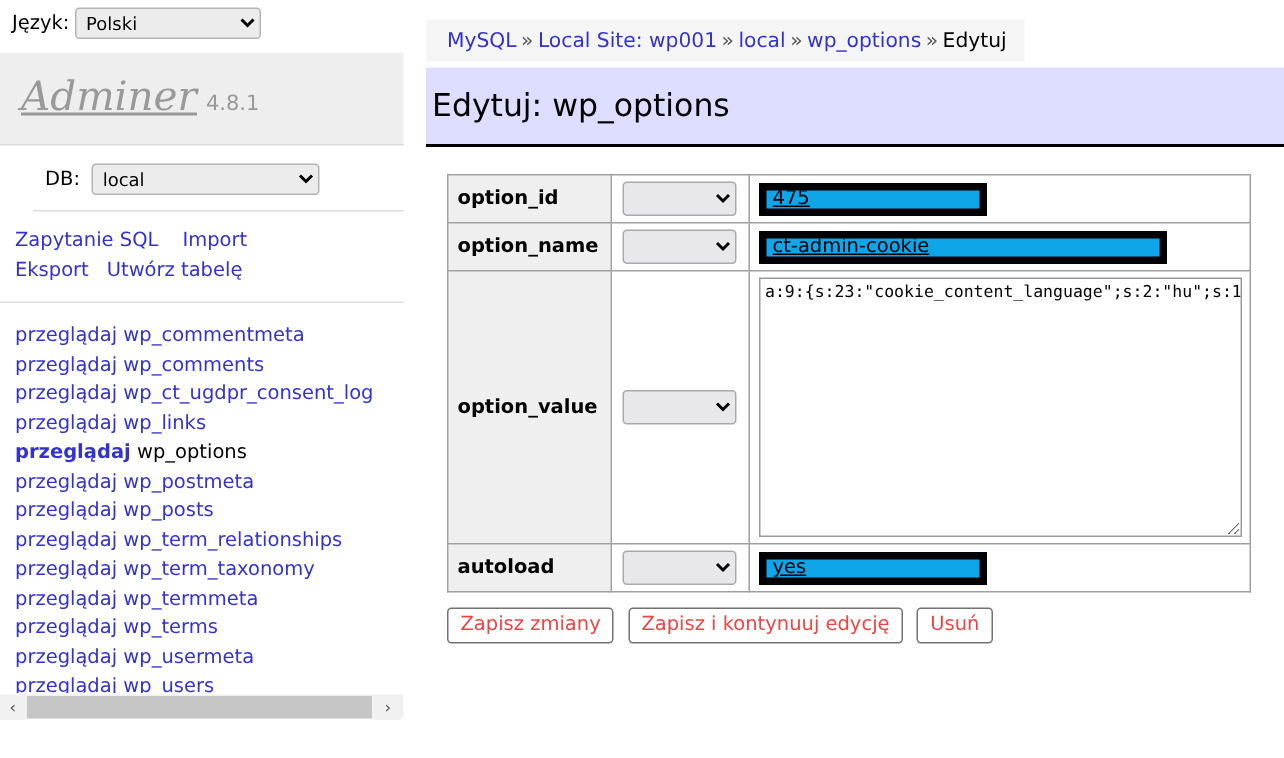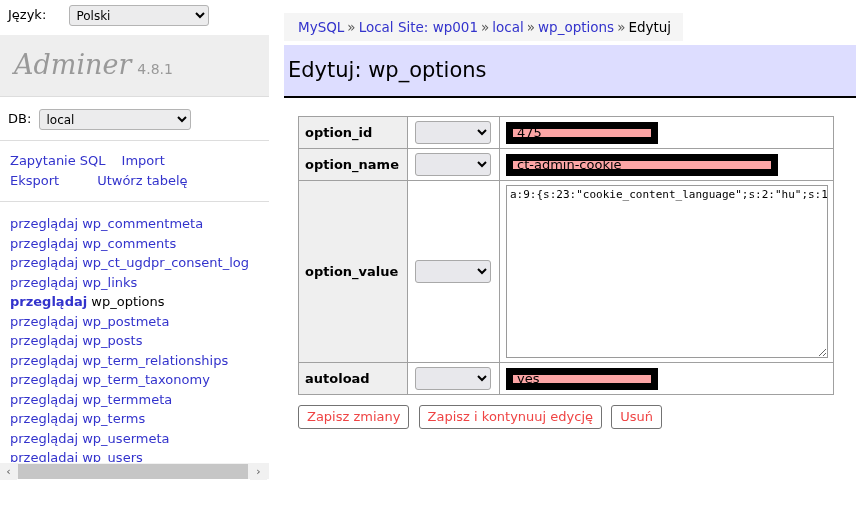--- a/index.html
+++ b/index.html
@@ -34,47 +34,49 @@
     font-family: "DejaVu Sans", "Liberation Sans", sans-serif;
     font-size: 12px;
     background: #ececed;
     border: 1px solid #b4b4b4;
     border-radius: 3px;
     padding: 1px 2px;
     color: #000;
     height: 21px;
     vertical-align: middle;
   }
-  select.lang-select { width: 140px; margin-left: 19px; }
+  select.lang-select { width: 124px; margin-left: 0; }
   select.db-select   { width: 152px; margin-left: 4px; }
 
   .logo-box {
     background: #eeeeee;
     border-bottom: 1px solid #ddd;
     padding: 14px 0 16px 14px;
     margin: 3px 0 0 0;
     width: 270px;
   }
   .logo-box .brand {
     font-family: "DejaVu Serif", "Liberation Serif", serif;
     font-style: italic;
     font-size: 27px;
     color: #999999;
     letter-spacing: 0px;
+    text-decoration: underline;
   }
   .logo-box .ver {
     font-size: 14px;
     color: #999999;
     margin-left: 6px;
   }
 
   .db-row {
     padding: 12px 0 10px 8px;
     border-bottom: 1px solid #dddddd;
     white-space: nowrap;
+    margin-left: 22px;
   }
 
   .actions {
     padding: 10px 0 10px 10px;
     border-bottom: 1px solid #dddddd;
     line-height: 20px;
   }
   .actions a { margin-right: 16px; }
 
   a {
@@ -186,25 +188,26 @@
     width: 76px; height: 23px;
     font-size: 12px;
     background: #e8e8ec;
     border: 1px solid #a9a9a9;
     border-radius: 3px;
   }
 
   input.txt {
     font-family: "DejaVu Sans", "Liberation Sans", sans-serif;
     font-size: 13px;
-    border: 7px solid #000000;
+    border: 5px solid #000000;
     padding: 2px 4px;
     height: 22px;
-    background: #fca5a5;
+    background: #0ea5e9;
     color: #000;
+    text-decoration: underline;
   }
   input.num  { width: 152px; }
   input.name { width: 272px; }
   input.yes  { width: 152px; }
 
   textarea.big {
     font-family: "DejaVu Sans Mono", "Liberation Mono", monospace;
     font-size: 11px;
     line-height: 13.2px;
     border: 1px solid #9a9a9a;
@@ -250,21 +253,21 @@
 
   <div class="db-row">
     <label>DB:</label>
     <select class="sel db-select">
       <option>local</option>
     </select>
   </div>
 
   <div class="actions">
     <a href="#">Zapytanie SQL</a><a href="#">Import</a><br>
-    <a href="#" style="margin-right:38px">Eksport</a><a href="#">Utwórz tabelę</a>
+    <a href="#" style="margin-right:12px">Eksport</a><a href="#">Utwórz tabelę</a>
   </div>
 
   <div class="tables">
     <span class="t-row"><a href="#" class="verb">przeglądaj</a> <a href="#" class="tname">wp_commentmeta</a></span>
     <span class="t-row"><a href="#" class="verb">przeglądaj</a> <a href="#" class="tname">wp_comments</a></span>
     <span class="t-row"><a href="#" class="verb">przeglądaj</a> <a href="#" class="tname">wp_ct_ugdpr_consent_log</a></span>
     <span class="t-row"><a href="#" class="verb">przeglądaj</a> <a href="#" class="tname">wp_links</a></span>
     <span class="t-row selected"><a href="#" class="verb">przeglądaj</a> <span class="tname">wp_options</span></span>
     <span class="t-row"><a href="#" class="verb">przeglądaj</a> <a href="#" class="tname">wp_postmeta</a></span>
     <span class="t-row"><a href="#" class="verb">przeglądaj</a> <a href="#" class="tname">wp_posts</a></span>

